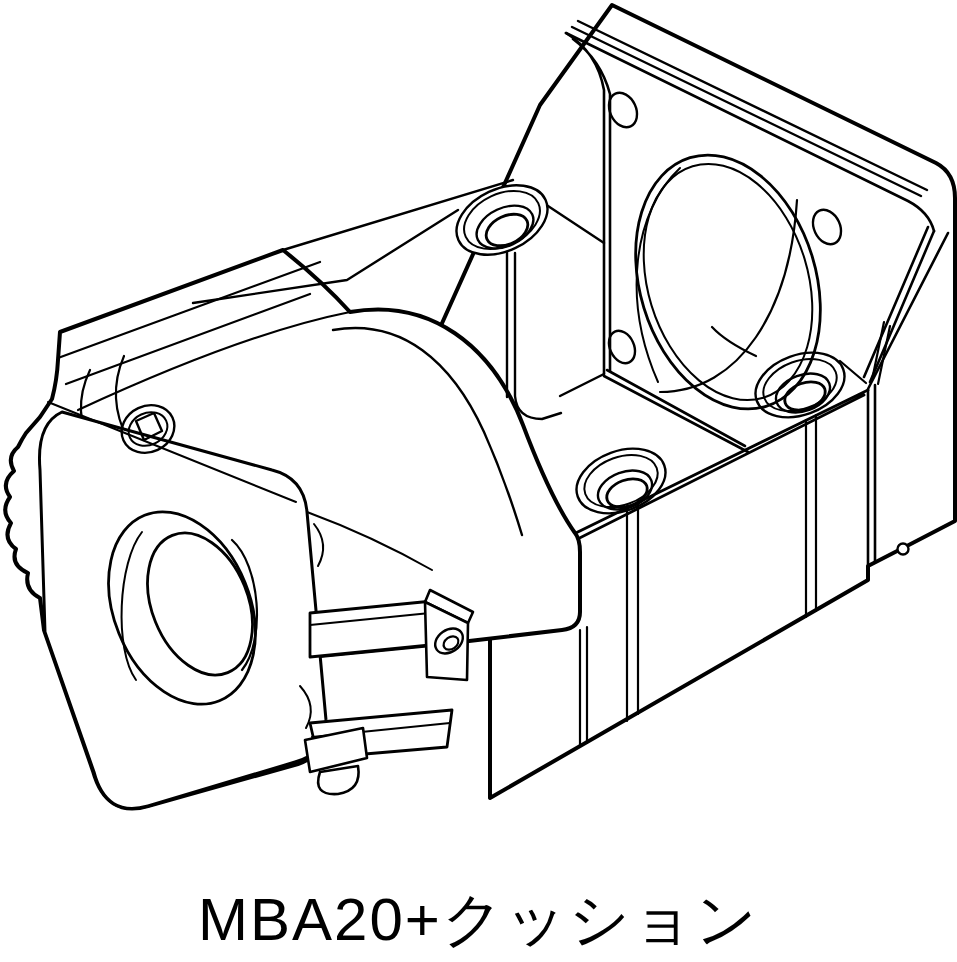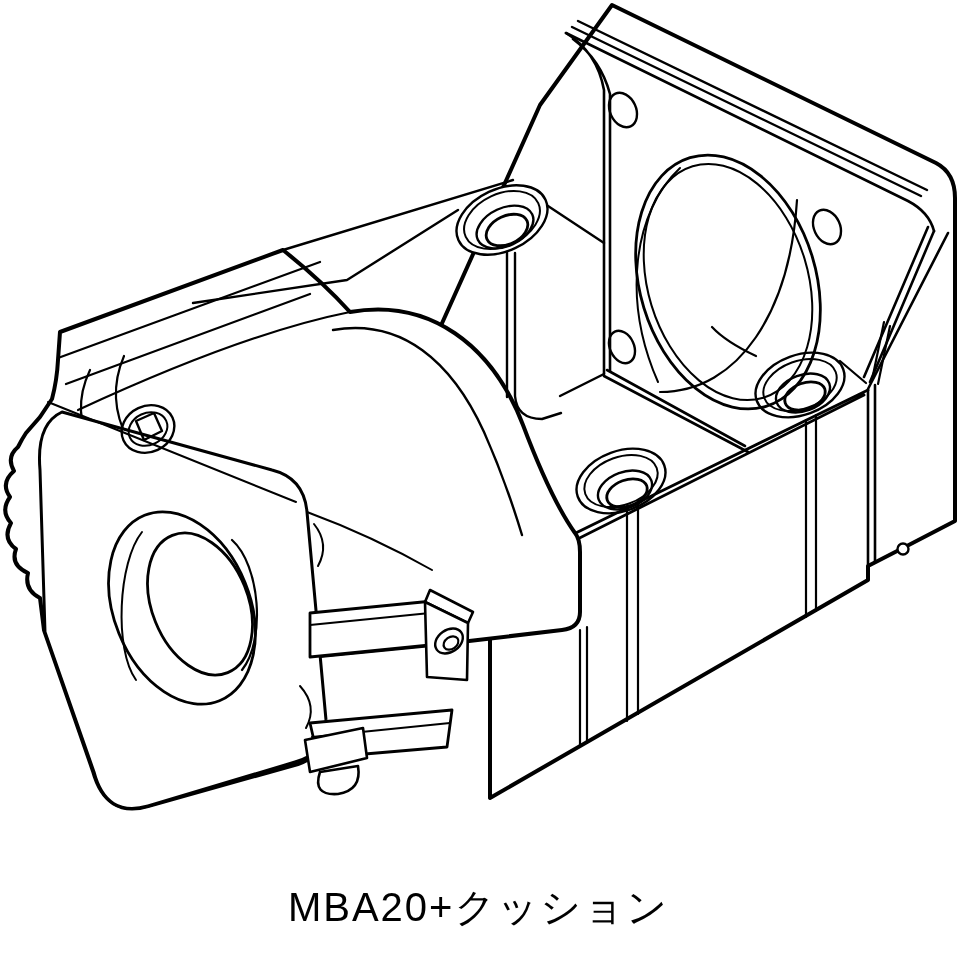--- a/index.html
+++ b/index.html
@@ -14,21 +14,21 @@
     position:absolute;left:0;top:0;
   }
   .drawing path, .drawing ellipse, .drawing circle, .drawing line{
     vector-effect:non-scaling-stroke;
   }
   .caption{
     position:absolute;
     left:0;top:880px;
     width:100%;
     text-align:center;
-    font-size:40px;
+    font-size:60px;
     letter-spacing:2px;
     color:#000;
     white-space:nowrap;
   }
 </style>
 </head>
 <body>
 
 <div class="stage">
 

